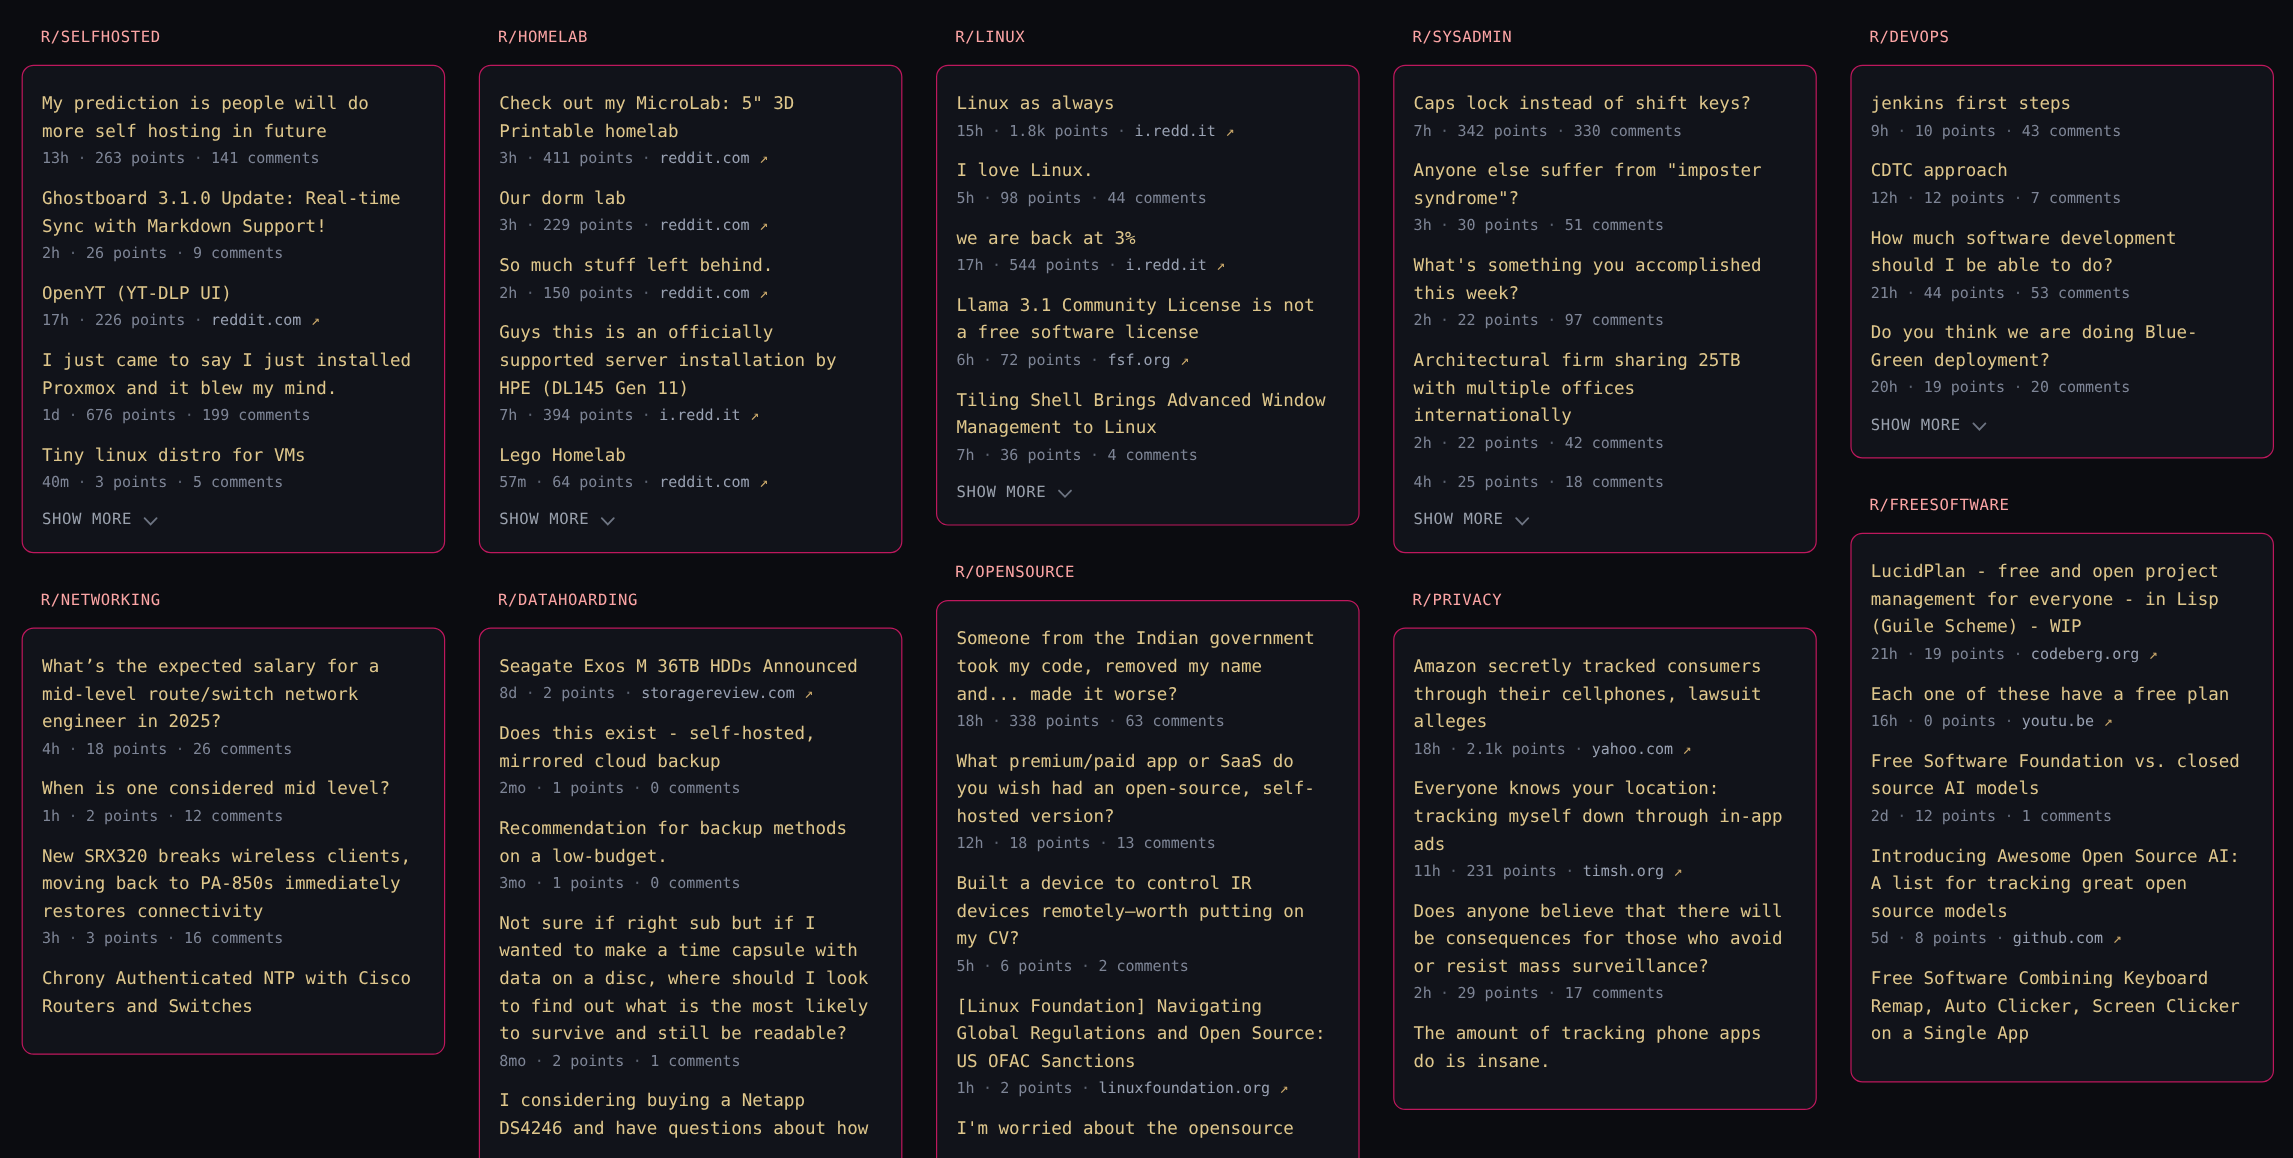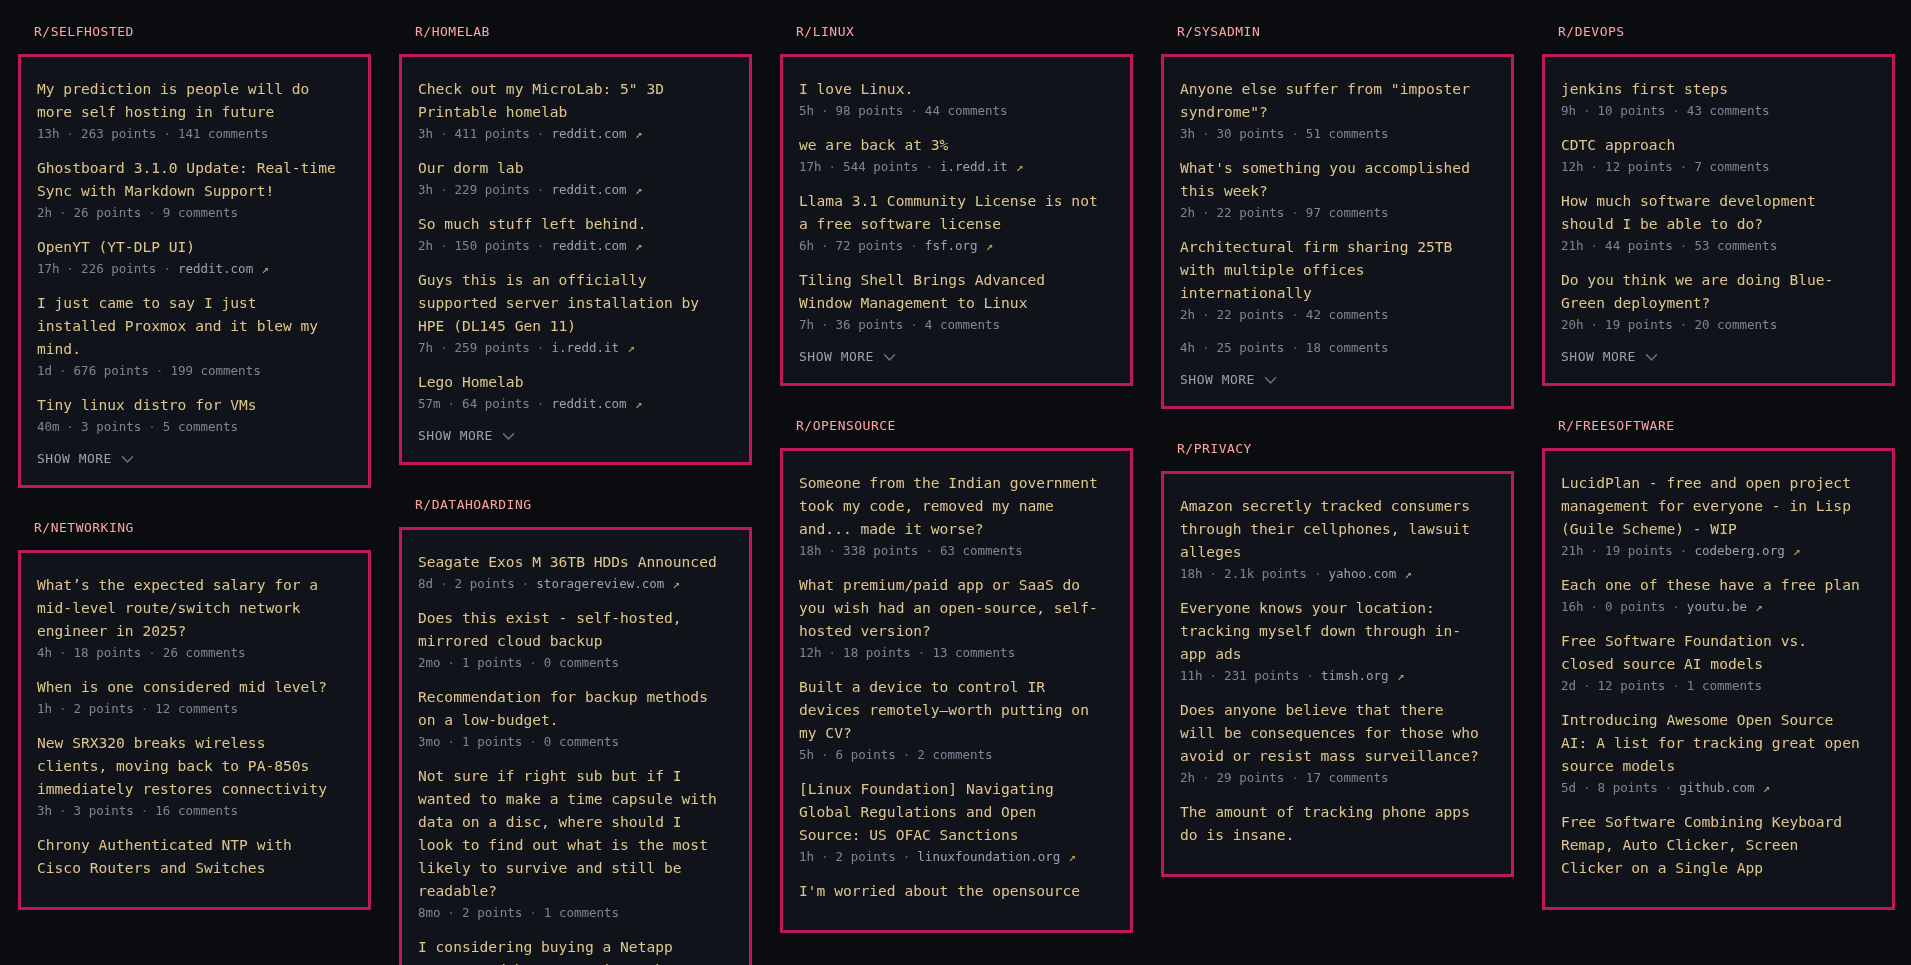--- a/index.html
+++ b/index.html
@@ -19,22 +19,22 @@
     display: block;
     margin: 0 0 14px 16px;
     color: #fca5a5;
     font-size: 13px; line-height: 16px;
     letter-spacing: 0.5px;
     text-decoration: none;
     cursor: pointer;
   }
   .card {
     background: #11131a;
-    border: 3px solid #be185d;
-    border-radius: 0;
+    border: 1px solid #be185d;
+    border-radius: 10px;
     padding: 20px 24px 16px 16px;
   }
   .post { margin-bottom: 12px; }
   .post-title {
     display: block;
     color: #dfc78c;
     font-size: 14.6px; line-height: 23px;
     text-decoration: none;
     cursor: pointer;
   }
@@ -160,21 +160,21 @@
   </article>
             <article class="post">
     <a class="post-title">So much stuff left behind.</a>
     <div class="post-meta">
       <span>2h</span><span class="meta-sep">·</span><span>150 points</span><span class="meta-sep">·</span><a class="meta-domain"><span>reddit.com</span><span class="ext-arrow">↗</span></a>
     </div>
   </article>
             <article class="post">
     <a class="post-title">Guys this is an officially supported server installation by HPE (DL145 Gen 11)</a>
     <div class="post-meta">
-      <span>7h</span><span class="meta-sep">·</span><span>259 points</span><span class="meta-sep">·</span><a class="meta-domain"><span>i.redd.it</span><span class="ext-arrow">↗</span></a>
+      <span>7h</span><span class="meta-sep">·</span><span>394 points</span><span class="meta-sep">·</span><a class="meta-domain"><span>i.redd.it</span><span class="ext-arrow">↗</span></a>
     </div>
   </article>
             <article class="post">
     <a class="post-title">Lego Homelab</a>
     <div class="post-meta">
       <span>57m</span><span class="meta-sep">·</span><span>64 points</span><span class="meta-sep">·</span><a class="meta-domain"><span>reddit.com</span><span class="ext-arrow">↗</span></a>
     </div>
   </article>
           </div>
       <button class="show-more">
@@ -221,20 +221,26 @@
 
     </div>
   </section>
     </div>
     <div class="column">
       <section class="section">
     <a class="section-header">R/LINUX</a>
     <div class="card">
       <div>
             <article class="post">
+    <a class="post-title">Linux as always</a>
+    <div class="post-meta">
+      <span>15h</span><span class="meta-sep">·</span><span>1.8k points</span><span class="meta-sep">·</span><a class="meta-domain"><span>i.redd.it</span><span class="ext-arrow">↗</span></a>
+    </div>
+  </article>
+            <article class="post">
     <a class="post-title">I love Linux.</a>
     <div class="post-meta">
       <span>5h</span><span class="meta-sep">·</span><span>98 points</span><span class="meta-sep">·</span><span>44 comments</span>
     </div>
   </article>
             <article class="post">
     <a class="post-title">we are back at 3%</a>
     <div class="post-meta">
       <span>17h</span><span class="meta-sep">·</span><span>544 points</span><span class="meta-sep">·</span><a class="meta-domain"><span>i.redd.it</span><span class="ext-arrow">↗</span></a>
     </div>
@@ -296,20 +302,26 @@
 
     </div>
   </section>
     </div>
     <div class="column">
       <section class="section">
     <a class="section-header">R/SYSADMIN</a>
     <div class="card">
       <div>
             <article class="post">
+    <a class="post-title">Caps lock instead of shift keys?</a>
+    <div class="post-meta">
+      <span>7h</span><span class="meta-sep">·</span><span>342 points</span><span class="meta-sep">·</span><span>330 comments</span>
+    </div>
+  </article>
+            <article class="post">
     <a class="post-title">Anyone else suffer from "imposter syndrome"?</a>
     <div class="post-meta">
       <span>3h</span><span class="meta-sep">·</span><span>30 points</span><span class="meta-sep">·</span><span>51 comments</span>
     </div>
   </article>
             <article class="post">
     <a class="post-title">What's something you accomplished this week?</a>
     <div class="post-meta">
       <span>2h</span><span class="meta-sep">·</span><span>22 points</span><span class="meta-sep">·</span><span>97 comments</span>
     </div>

